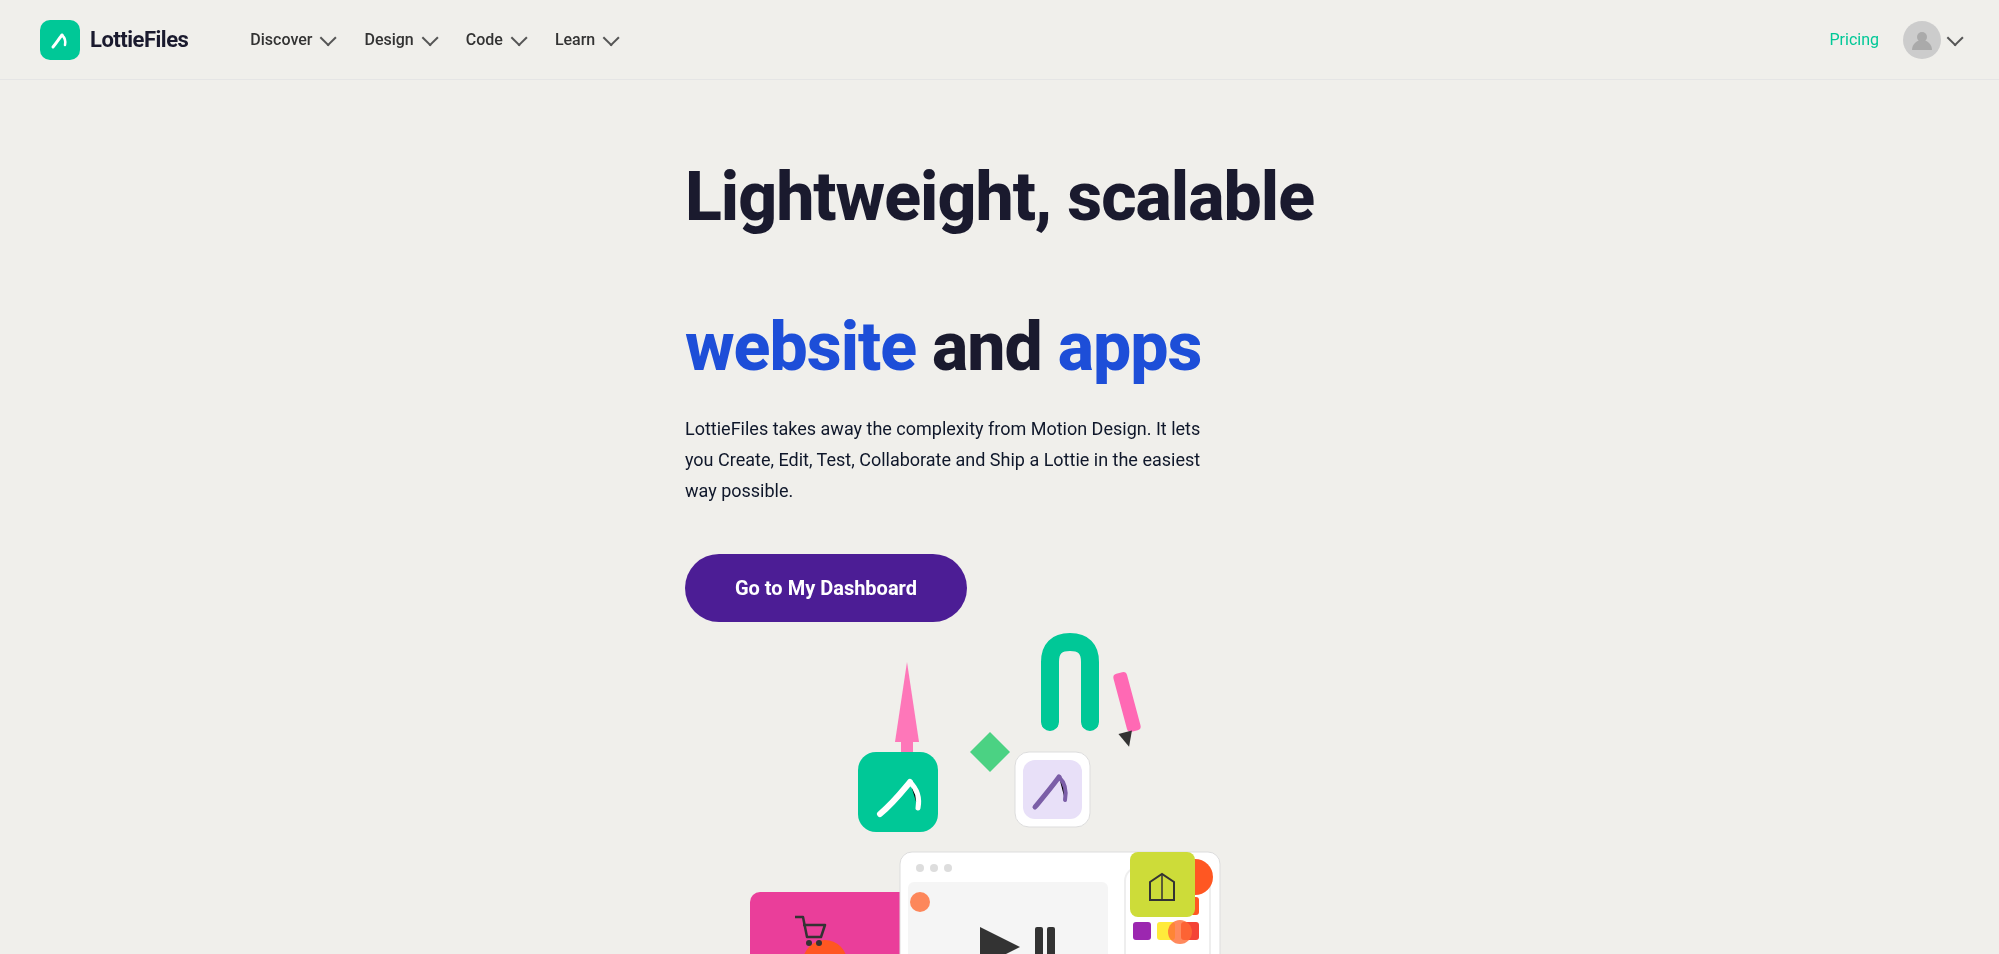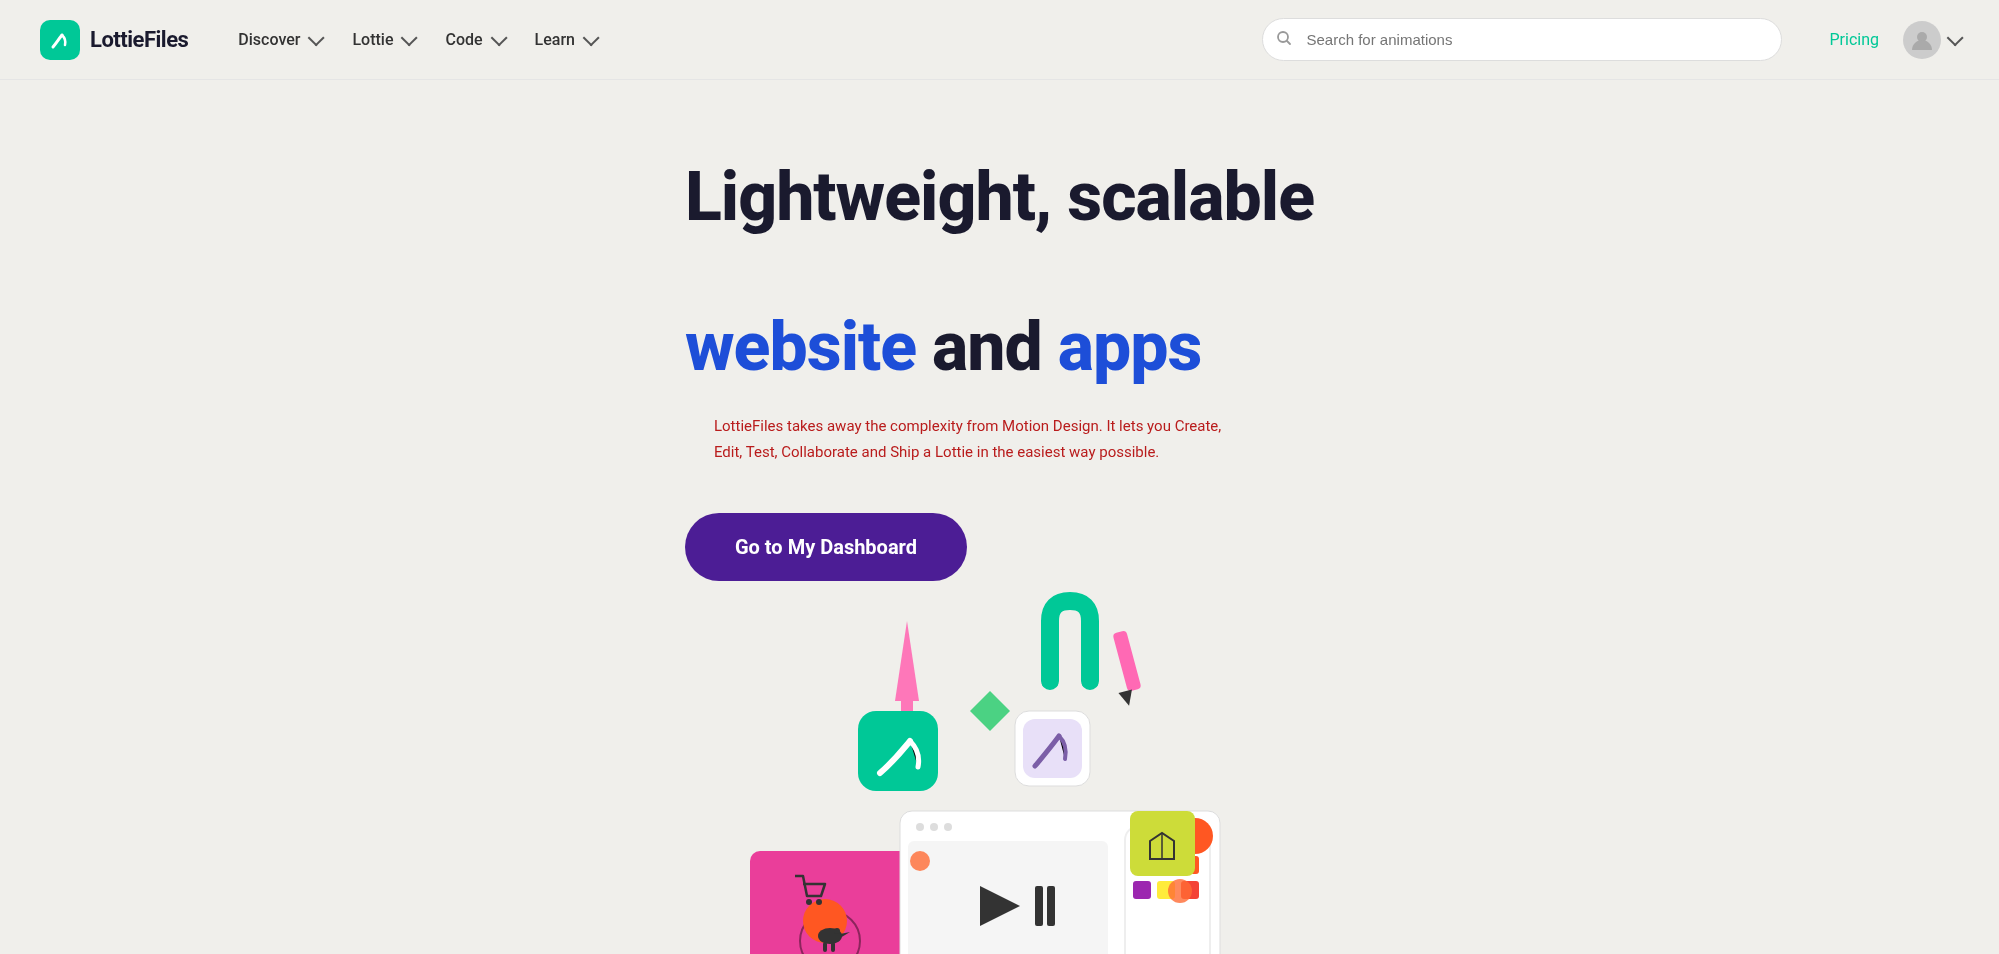--- a/index.html
+++ b/index.html
@@ -24,21 +24,21 @@
       background-color: #f0efeb;
       border-bottom: 1px solid #e5e5e5;
       gap: 32px;
     }
 
     .logo-area {
       display: flex;
       align-items: center;
       gap: 10px;
       text-decoration: none;
-      margin-right: 4px;
+      margin-right: 16px;
     }
 
     .logo-icon {
       width: 40px;
       height: 40px;
       background: #00C897;
       border-radius: 10px;
       display: flex;
       align-items: center;
       justify-content: center;
@@ -174,26 +174,25 @@
       color: #1a1a2e;
       margin-bottom: 30px;
       letter-spacing: -1px;
     }
 
     .hero-title-accent {
       color: #1d4ed8;
     }
 
     .hero-description {
-      font-size: 15px;
-      color: #b91c1c;
+      font-size: 18px;
+      color: #0f172a;
       line-height: 1.7;
       max-width: 530px;
       margin-bottom: 48px;
-      margin-left: 29px;
     }
 
     .cta-button {
       display: inline-block;
       background: #4c1d95;
       color: white;
       font-size: 20px;
       font-weight: 700;
       padding: 22px 50px;
       border-radius: 50px;
@@ -242,42 +241,33 @@
     </div>
     <span class="logo-text">LottieFiles</span>
   </a>
 
   <div class="nav-links">
     <a class="nav-item" href="#">
       <span>Discover</span>
       <span class="chevron-down"></span>
     </a>
     <a class="nav-item" href="#">
-      <span>Lottie</span>
+      <span>Design</span>
       <span class="chevron-down"></span>
     </a>
     <a class="nav-item" href="#">
       <span>Code</span>
       <span class="chevron-down"></span>
     </a>
     <a class="nav-item" href="#">
       <span>Learn</span>
       <span class="chevron-down"></span>
     </a>
   </div>
 
-  <div class="search-area">
-    <span class="search-icon-wrap">
-      <svg width="16" height="16" viewBox="0 0 16 16" fill="none">
-        <circle cx="7" cy="7" r="5" stroke="#999" stroke-width="1.8"></circle>
-        <path d="M11 11L14 14" stroke="#999" stroke-width="1.8" stroke-linecap="round"></path>
-      </svg>
-    </span>
-    <input class="search-input" type="text" placeholder="Search for animations" style="">
-  </div>
 
   <div class="nav-right">
     <a class="pricing-link" href="#">Pricing</a>
     <div class="avatar-area">
       <div class="avatar">
         <svg viewBox="0 0 28 28" xmlns="http://www.w3.org/2000/svg">
           <circle cx="14" cy="11" r="5" fill="#aaa"></circle>
           <path d="M4 24c0-5.5 4.5-10 10-10s10 4.5 10 10" fill="#aaa"></path>
         </svg>
       </div>

